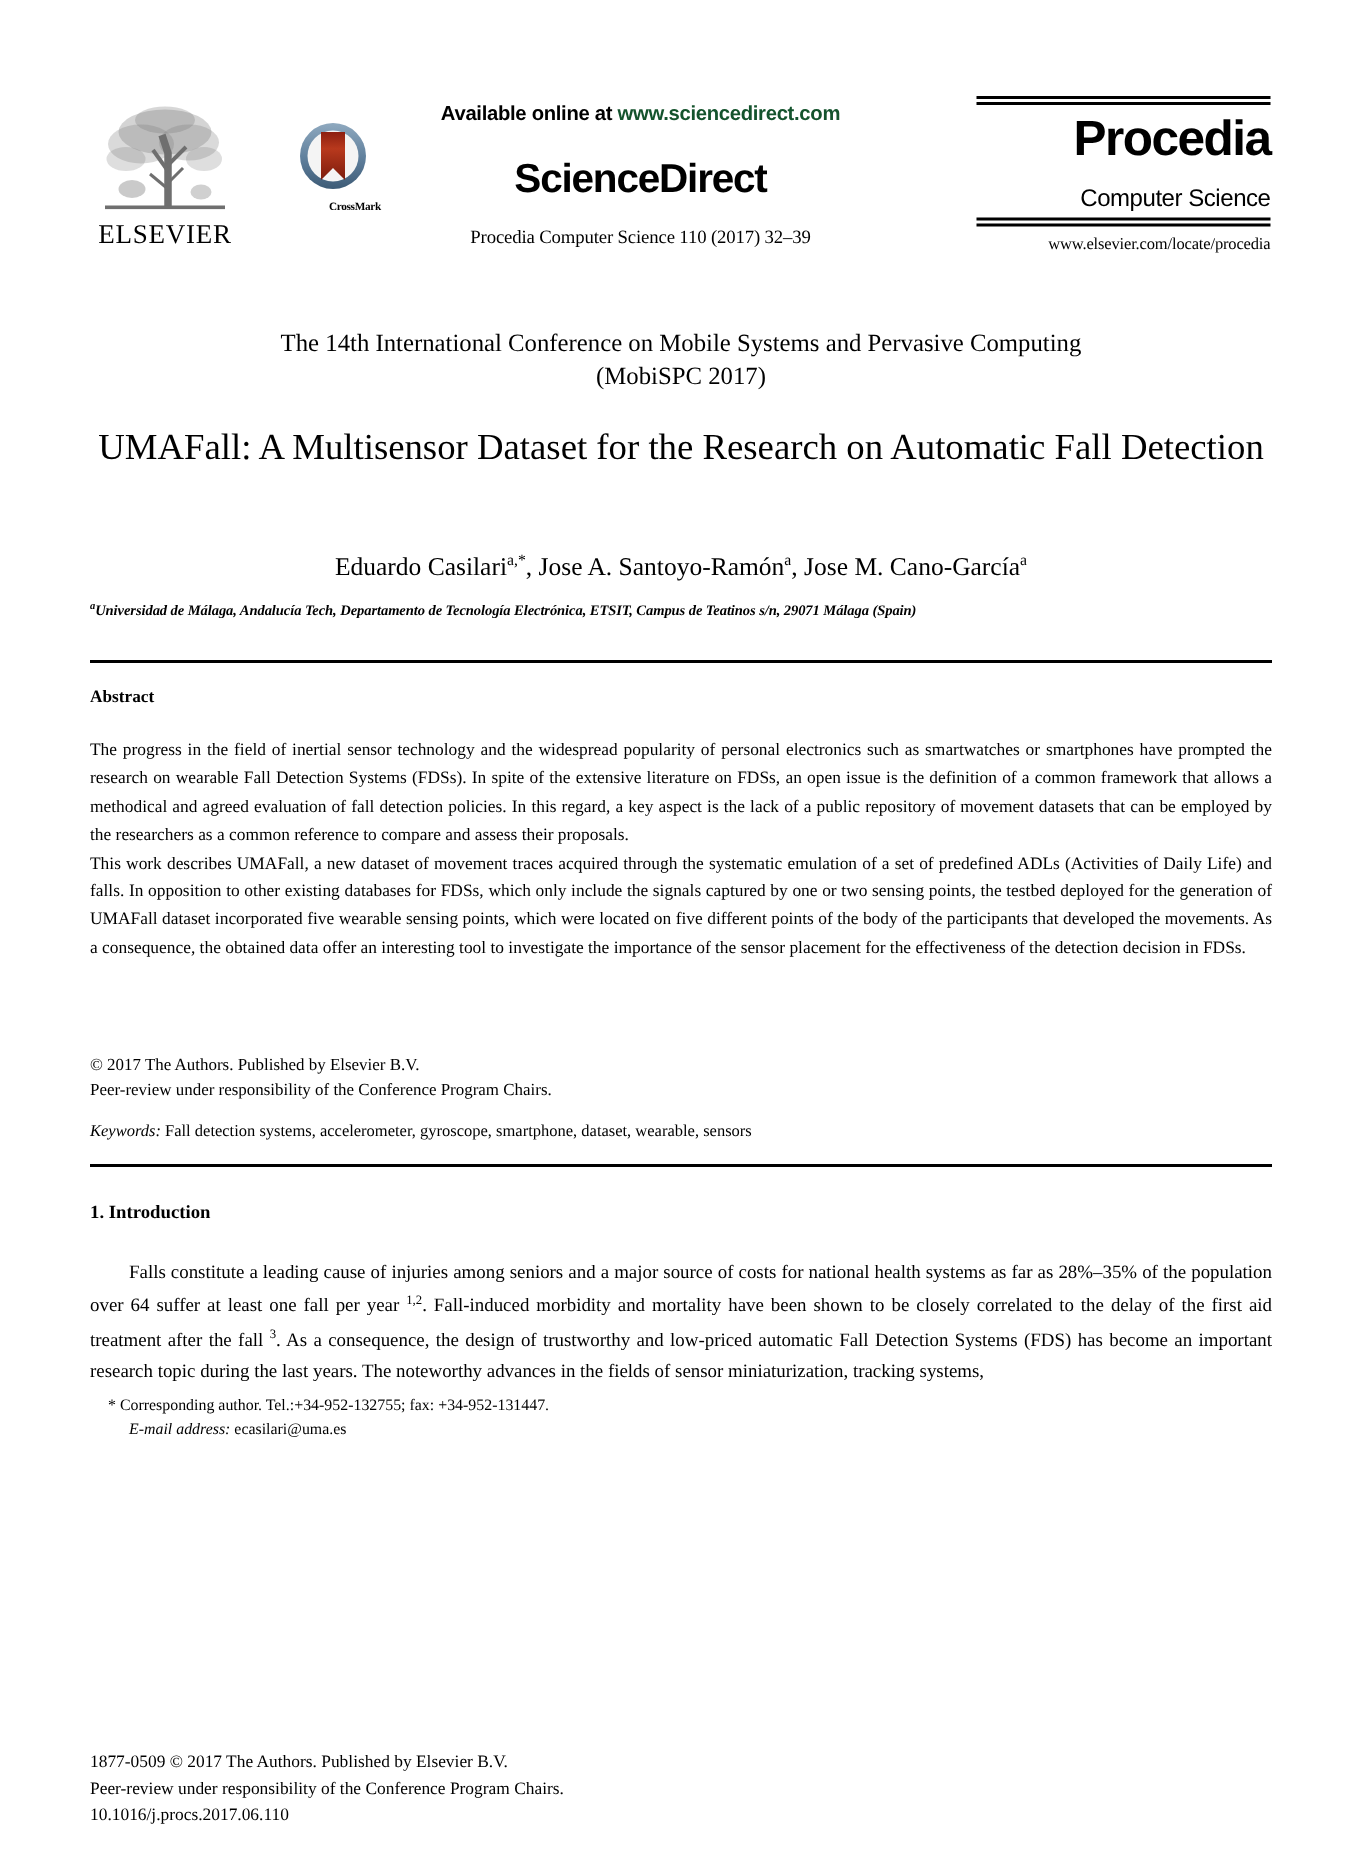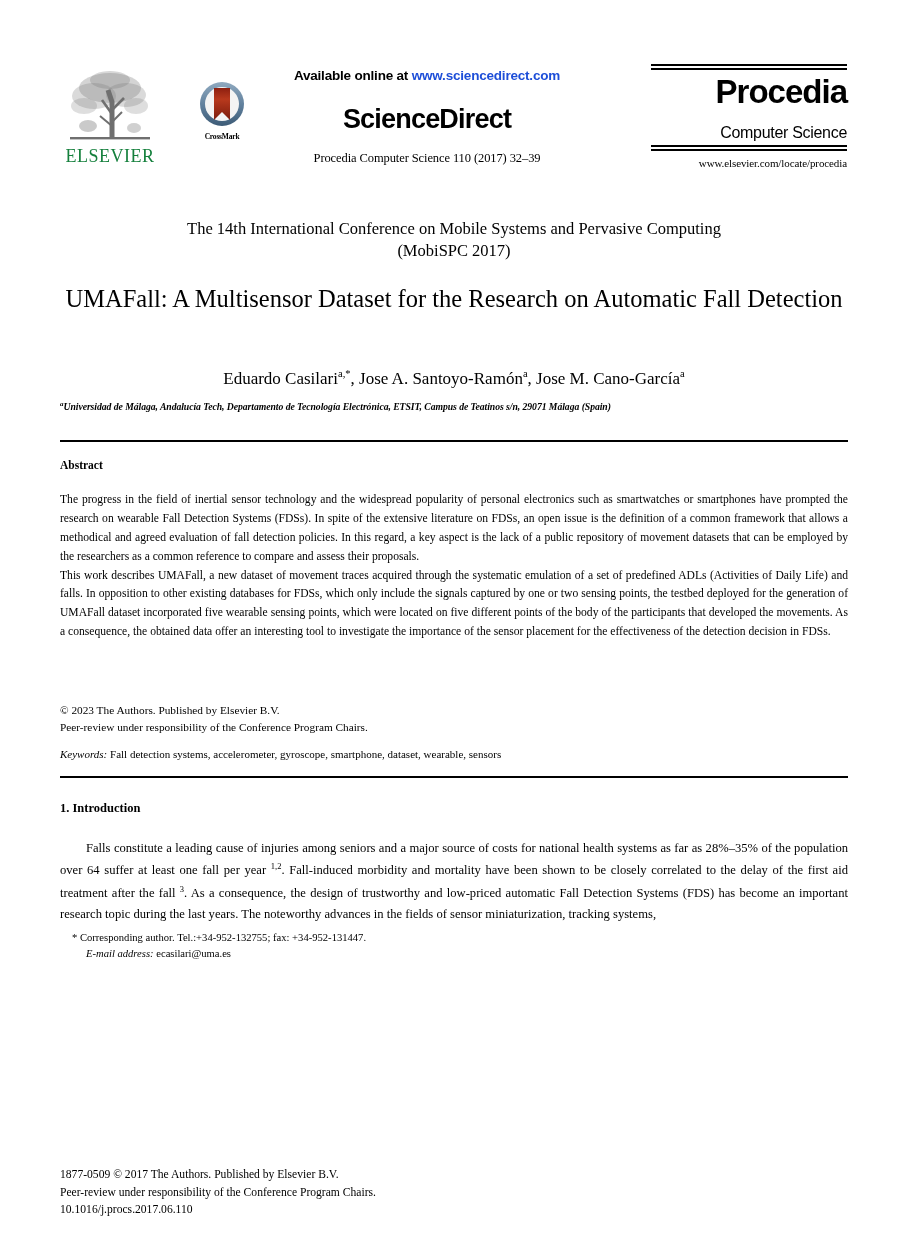--- a/index.html
+++ b/index.html
@@ -34,57 +34,58 @@
     left: 62px;
     top: 8px;
     width: 96px;
     text-align: center;
   }
   .tree-svg { display: block; margin: 0 auto; }
   .elsevier-word {
     font-family: "Liberation Serif", serif;
     font-size: 18px;
     letter-spacing: 0.5px;
-    color: #15803d;
+    color: #000000;
     margin-top: 1px;
     line-height: 1;
   }
 
   
   .crossmark {
     position: absolute;
     left: 190px;
     top: 20px;
     width: 64px;
     text-align: center;
   }
   .crossmark-label {
     font-family: "Liberation Serif", serif;
     font-size: 7.5px;
     font-weight: bold;
     letter-spacing: -0.2px;
     margin-top: 0px;
+    text-align: right;
   }
 
   
   .center-block {
     position: absolute;
     left: 262px;
     top: 8px;
     width: 330px;
     text-align: center;
   }
   .avail-line {
     font-family: "Liberation Sans", sans-serif;
     font-size: 13.5px;
     font-weight: bold;
     letter-spacing: -0.2px;
     white-space: nowrap;
   }
-  .avail-line .url { color: #1d4ed8; }
+  .avail-line .url { color: #14532d; }
   .sd-word {
     font-family: "Liberation Sans", sans-serif;
     font-size: 27px;
     font-weight: bold;
     letter-spacing: -0.8px;
     margin-top: 21px;
   }
   .journal-ref {
     font-family: "Liberation Serif", serif;
     font-size: 12.5px;
@@ -348,21 +349,21 @@
   <div class="rule" id="rule-top"></div>
 
   <div class="abstract-head">Abstract</div>
 
   <div class="abstract-body">
     <p>The progress in the field of inertial sensor technology and the widespread popularity of personal electronics such as smartwatches or smartphones have prompted the research on wearable Fall Detection Systems (FDSs). In spite of the extensive literature on FDSs, an open issue is the definition of a common framework that allows a methodical and agreed evaluation of fall detection policies. In this regard, a key aspect is the lack of a public repository of movement datasets that can be employed by the researchers as a common reference to compare and assess their proposals.</p>
     <p>This work describes UMAFall, a new dataset of movement traces acquired through the systematic emulation of a set of predefined ADLs (Activities of Daily Life) and falls. In opposition to other existing databases for FDSs, which only include the signals captured by one or two sensing points, the testbed deployed for the generation of UMAFall dataset incorporated five wearable sensing points, which were located on five different points of the body of the participants that developed the movements. As a consequence, the obtained data offer an interesting tool to investigate the importance of the sensor placement for the effectiveness of the detection decision in FDSs.</p>
   </div>
 
   <div class="copyright-block">
-    <div>© 2023 The Authors. Published by Elsevier B.V.</div>
+    <div>© 2017 The Authors. Published by Elsevier B.V.</div>
     <div>Peer-review under responsibility of the Conference Program Chairs.</div>
   </div>
 
   <div class="keywords">
     <span class="kw-label">Keywords:</span>
     <span>Fall detection systems, accelerometer, gyroscope, smartphone, dataset, wearable, sensors</span>
   </div>
 
   <div class="rule" id="rule-bottom"></div>
 

